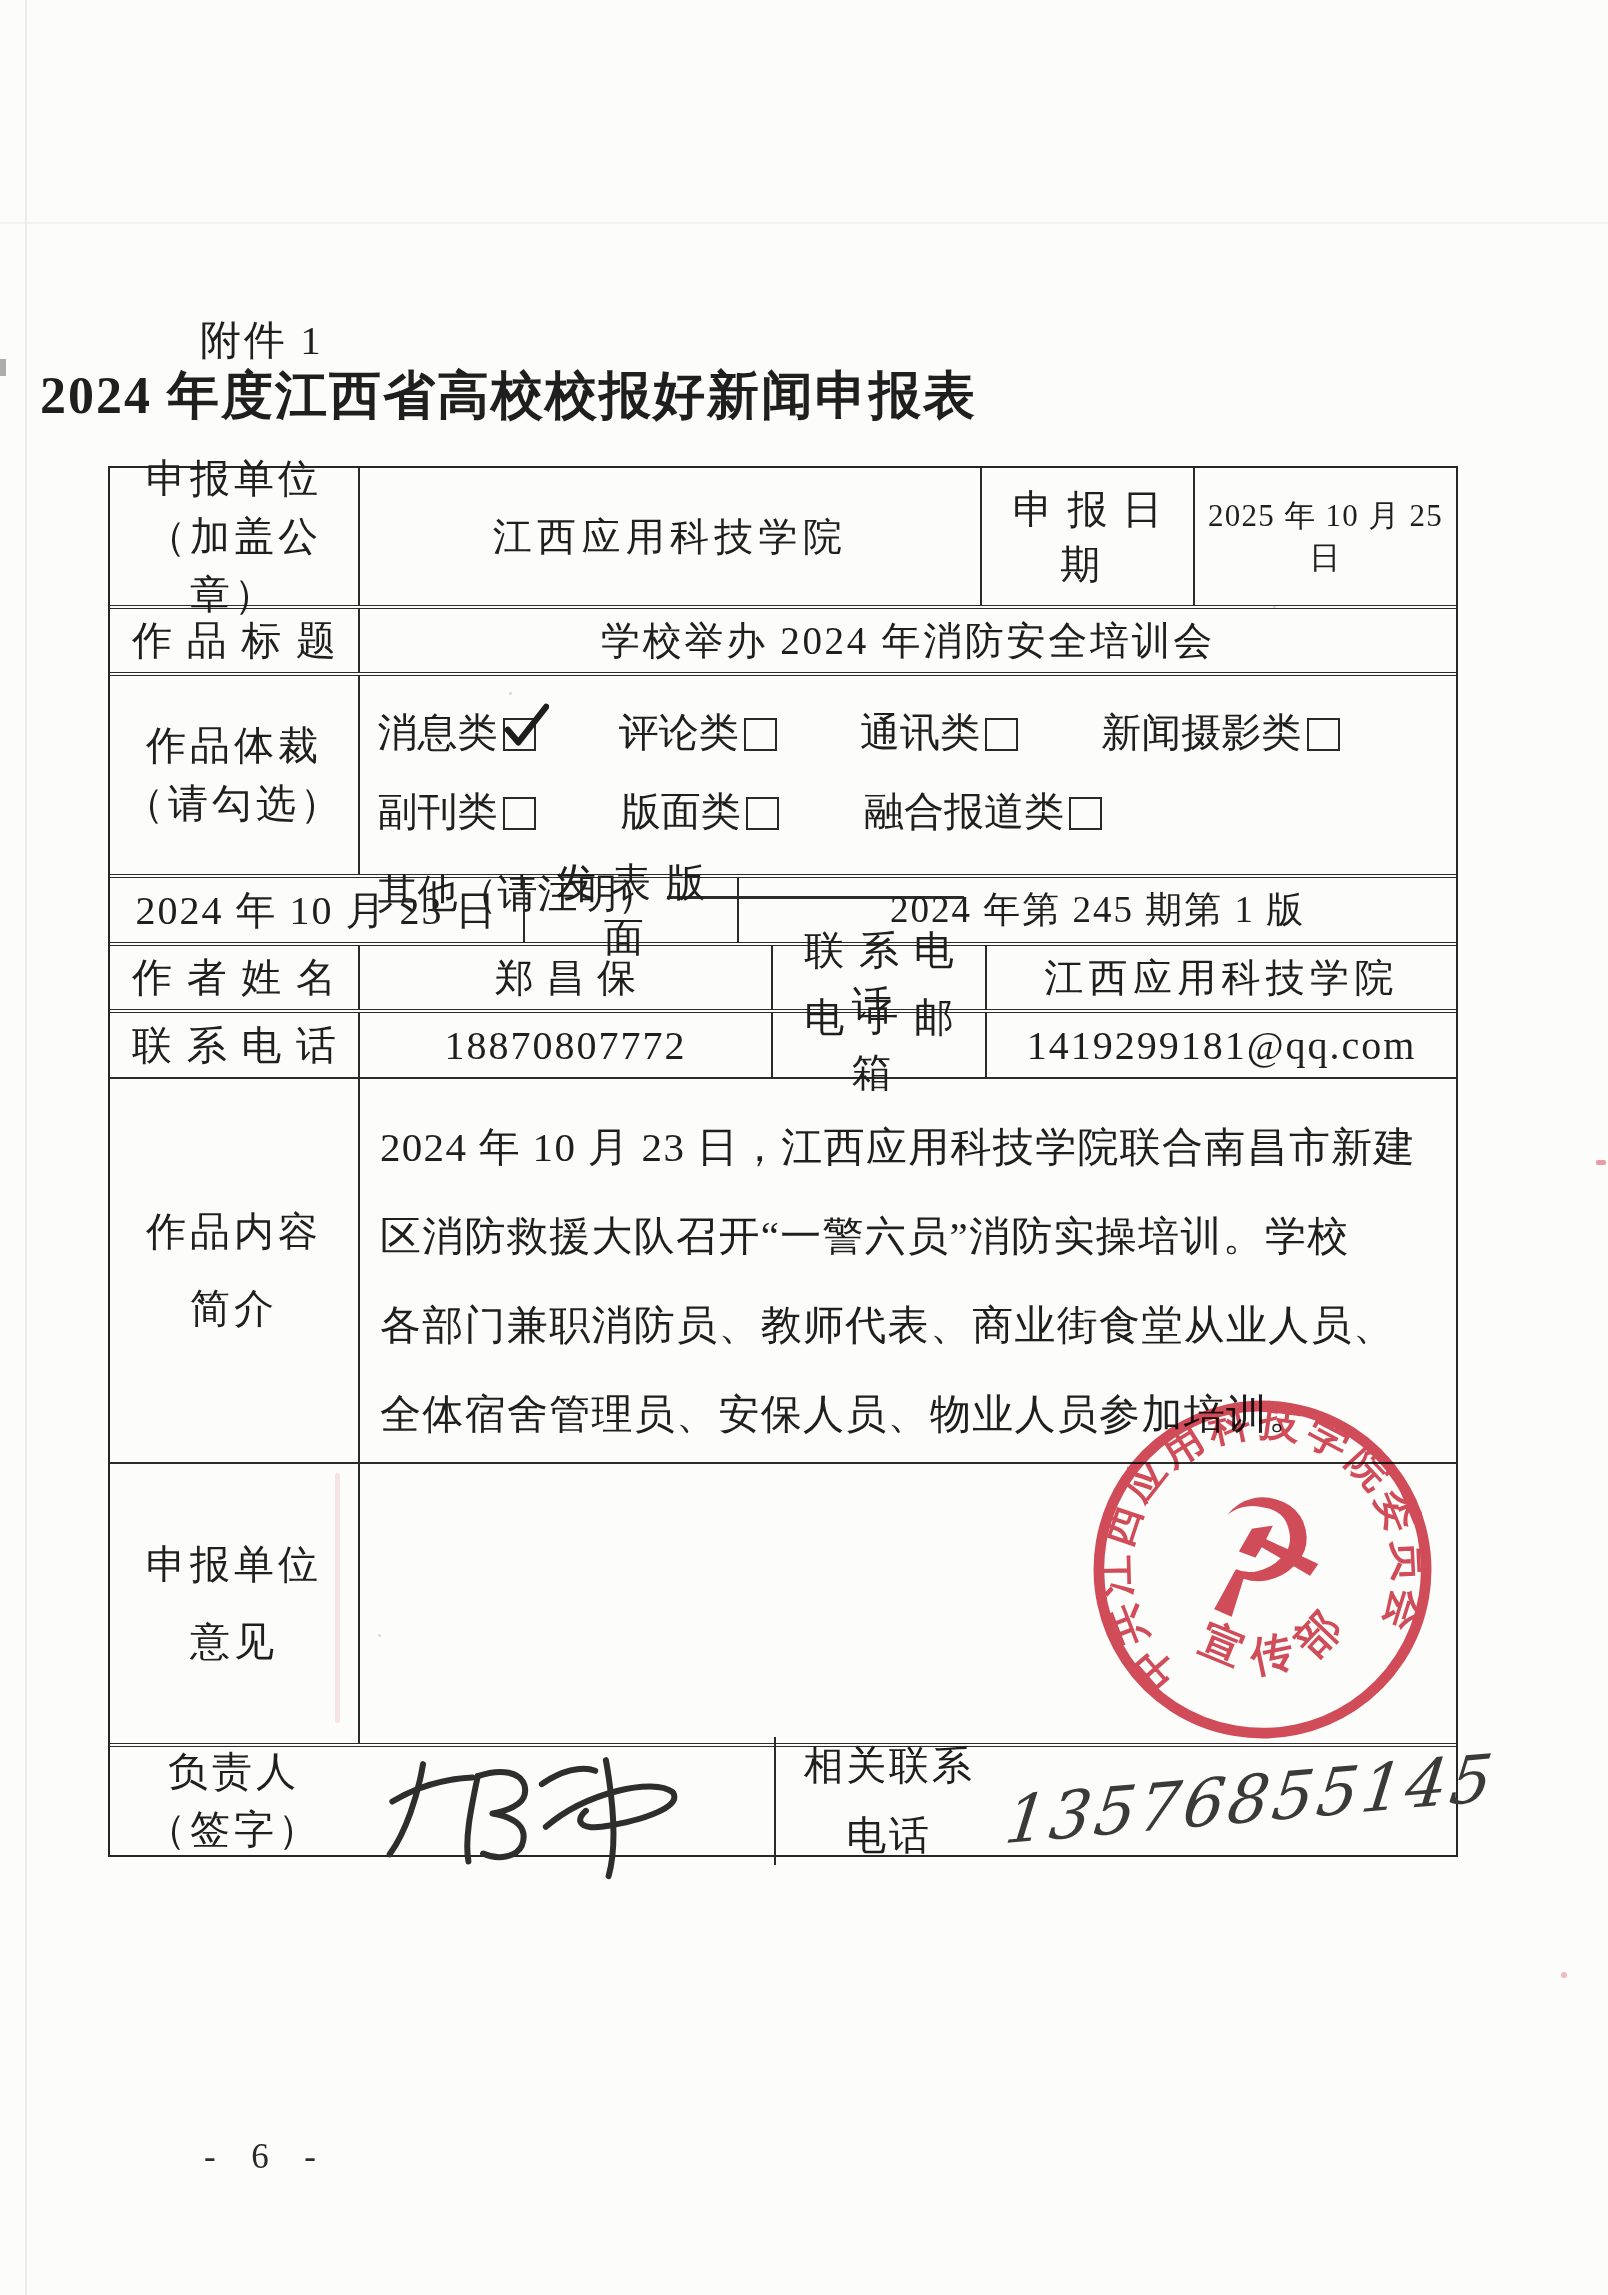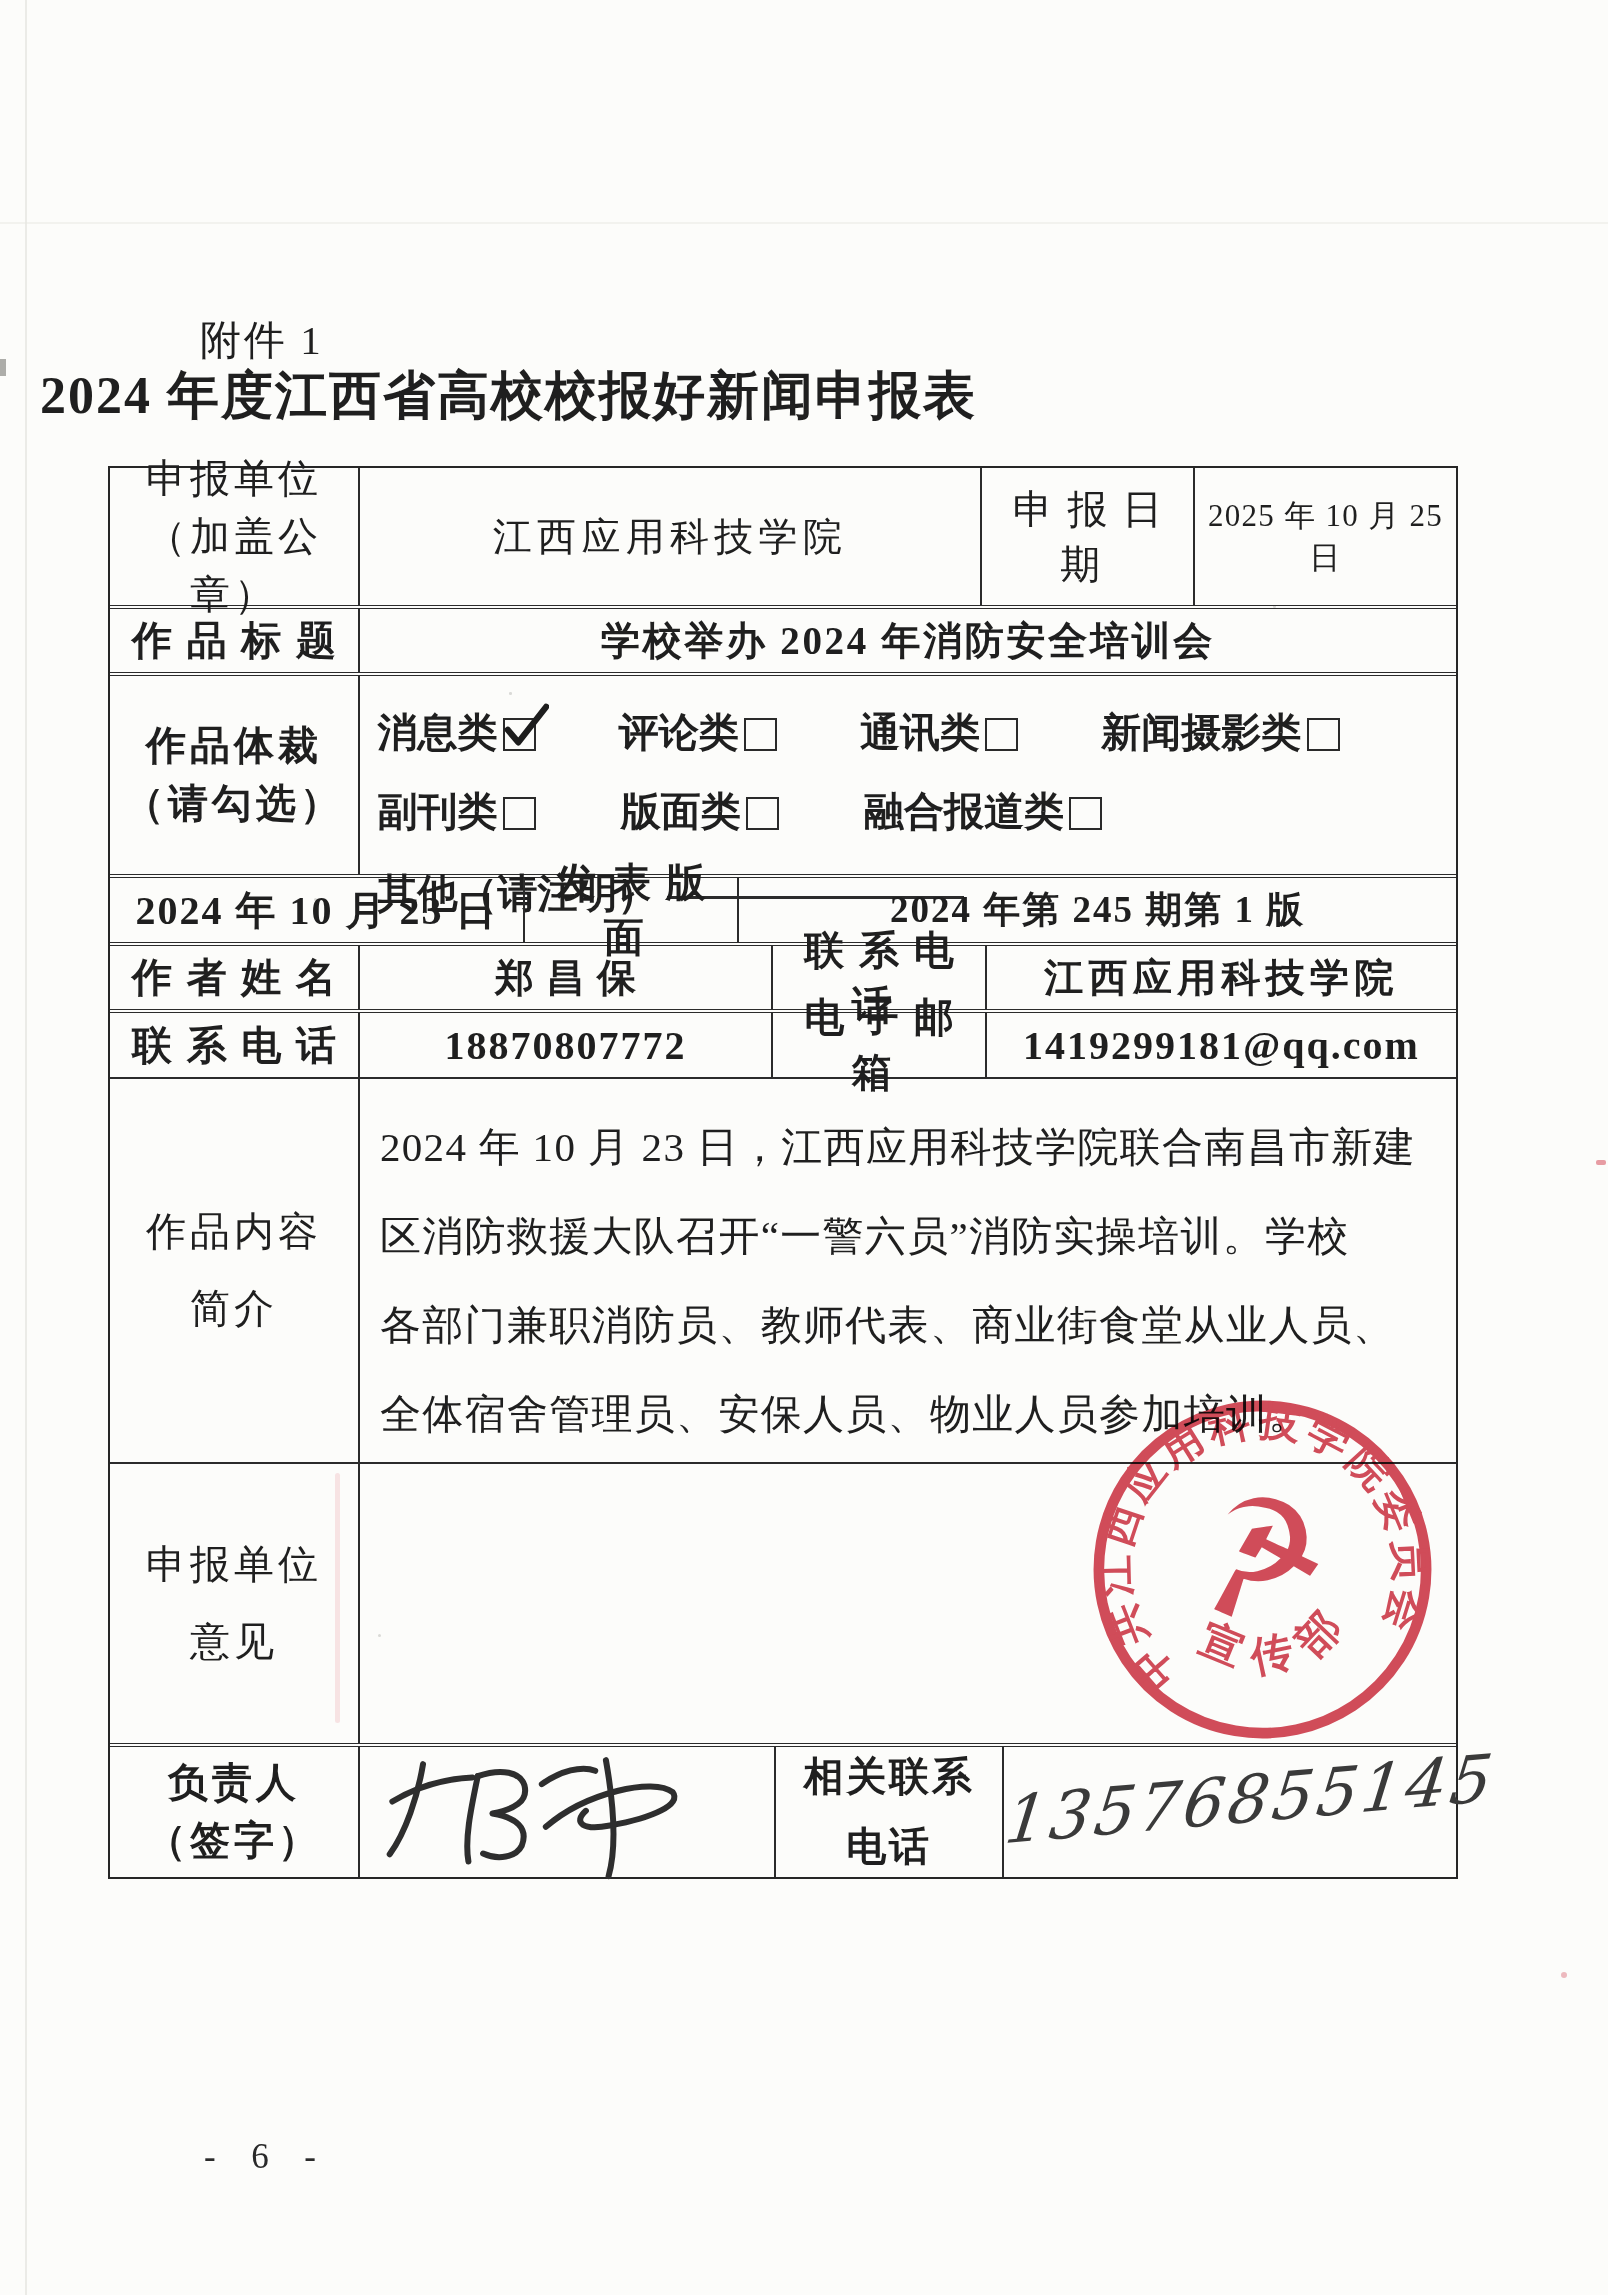--- a/index.html
+++ b/index.html
@@ -32,28 +32,28 @@
   }
 
   
   .tbl{
     position:absolute;left:108px;top:466px;width:1350px;
     border:2.7px solid #262626;box-sizing:border-box;
     background:transparent;
   }
   .row{display:flex;align-items:stretch;box-sizing:border-box;}
   .row + .row{border-top:2px solid #2b2b2b;}
-  .row.dbl{border-top:4.7px double #2b2b2b;font-weight:bold;}
+  .row.dbl{border-top:4.7px double #2b2b2b;}
   .cell{box-sizing:border-box;display:flex;flex-direction:column;justify-content:center;align-items:center;text-align:center;}
   .cell + .cell{border-left:2px solid #2b2b2b;}
   .grow{flex:1 1 auto;}
 
   .r1{height:137px;} .r2{height:67px;} .r3{height:202px;}
   .r4{height:68px;} .r5{height:67px;} .r6{height:68px;}
-  .r7{height:385px;} .r8{height:281px;} .r9{height:134px;}
+  .r7{height:385px;} .r8{height:281px;} .r9{height:112px;align-items:center;}
 
   .w-label{flex:0 0 248px;}
   .w-r1-val{flex:0 0 622px;}
   .w-r1-datelabel{flex:0 0 213px;}
   .w-mid-val{flex:0 0 413px;}
   .w-mid-label{flex:0 0 214px;}
   .w-r9-sign{flex:0 0 416px;}
   .w-r9-label{flex:0 0 228px;}
 
   .lbl{font-size:40px;letter-spacing:4px;line-height:1.45;}

